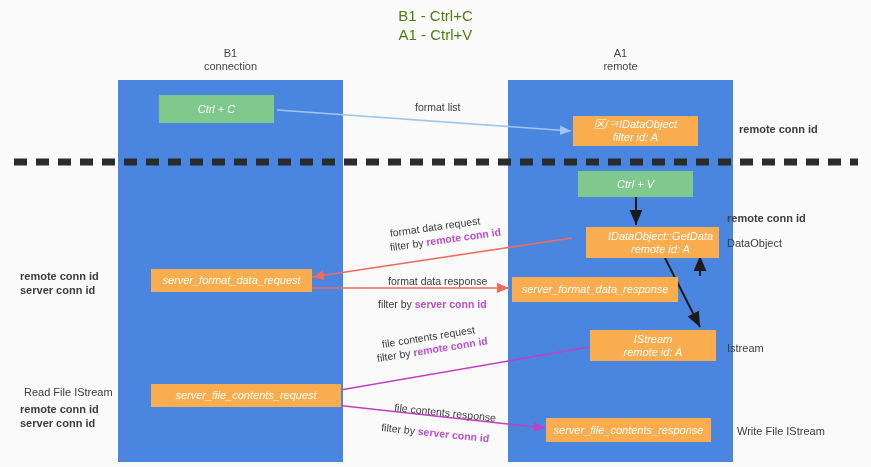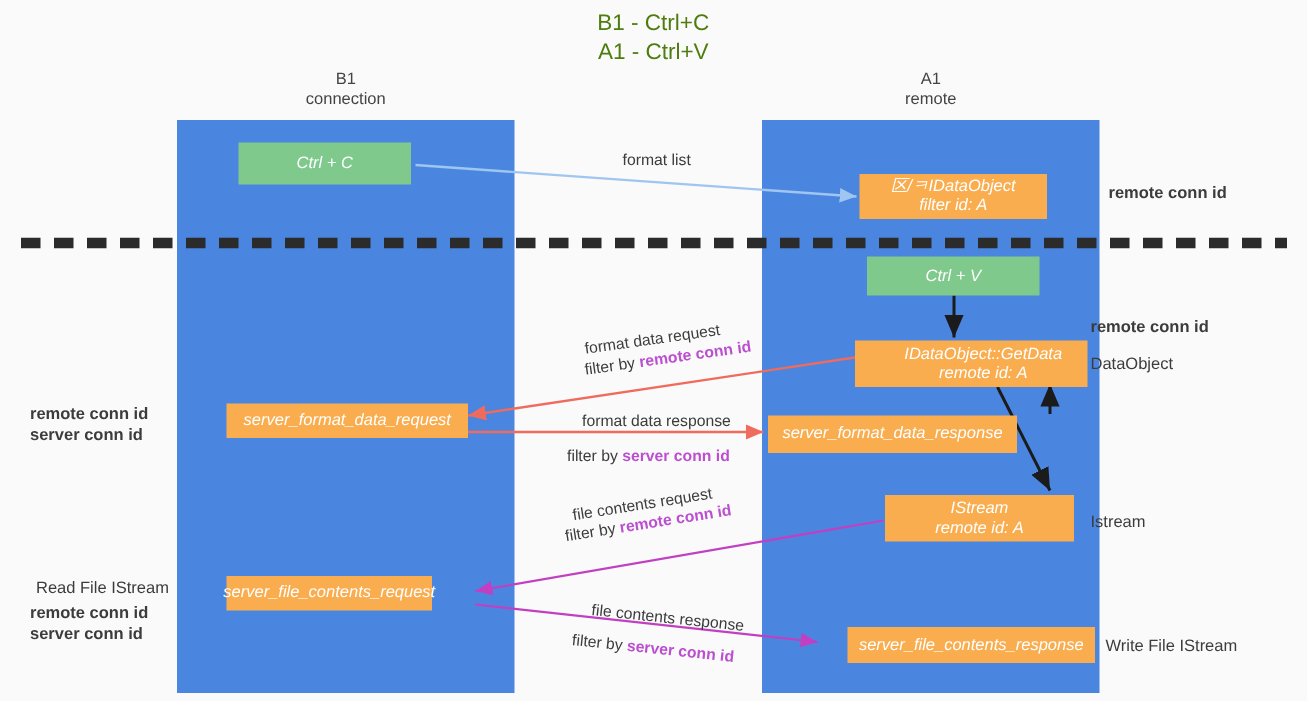--- a/index.html
+++ b/index.html
@@ -105,33 +105,33 @@
     <line x1="713" y1="330" x2="713" y2="332" stroke="#1b1b1b" stroke-width="2" fill="none"></line>
   </svg>
 
   <div class="node green" style="left:159px;top:95px;width:115px;height:28px;">Ctrl + C</div>
 
   <div class="node orange" style="left:573px;top:116px;width:125px;height:30px;">区/ㅋIDataObject
 filter id: A</div>
 
   <div class="node green" style="left:578px;top:171px;width:115px;height:26px;">Ctrl + V</div>
 
-  <div class="node orange" style="left:570px;top:227px;width:155px;height:31px;padding-left:16px;">IDataObject::GetData
+  <div class="node orange" style="left:586px;top:227px;width:133px;height:31px;padding-left:16px;">IDataObject::GetData
 remote id: A</div>
 
   <div class="node orange" style="left:151px;top:269px;width:161px;height:23px;">server_format_data_request</div>
 
   <div class="node orange" style="left:512px;top:277px;width:166px;height:25px;">server_format_data_response</div>
 
   <div class="node orange" style="left:590px;top:330px;width:126px;height:31px;">IStream
 remote id: A</div>
 
-  <div class="node orange" style="left:151px;top:384px;width:137px;height:23px;">server_file_contents_request</div>
+  <div class="node orange" style="left:151px;top:384px;width:190px;height:23px;">server_file_contents_request</div>
 
-  <div class="node orange" style="left:565px;top:418px;width:165px;height:24px;">server_file_contents_response</div>
+  <div class="node orange" style="left:546px;top:418px;width:165px;height:24px;">server_file_contents_response</div>
 
   <div class="lbl" style="left:415px;top:101px;">format list</div>
 
   <div class="lbl rot" style="left:389px;top:227px;transform:rotate(-8deg);">format data request</div>
   <div class="lbl rot" style="left:389px;top:241px;transform:rotate(-8deg);"><span>filter by </span><span class="purple">remote conn id</span></div>
 
   <div class="lbl" style="left:388px;top:275px;">format data response</div>
   <div class="lbl" style="left:378px;top:298px;"><span>filter by </span><span class="purple">server conn id</span></div>
 
   <div class="lbl rot" style="left:381px;top:338px;transform:rotate(-9deg);">file contents request</div>

